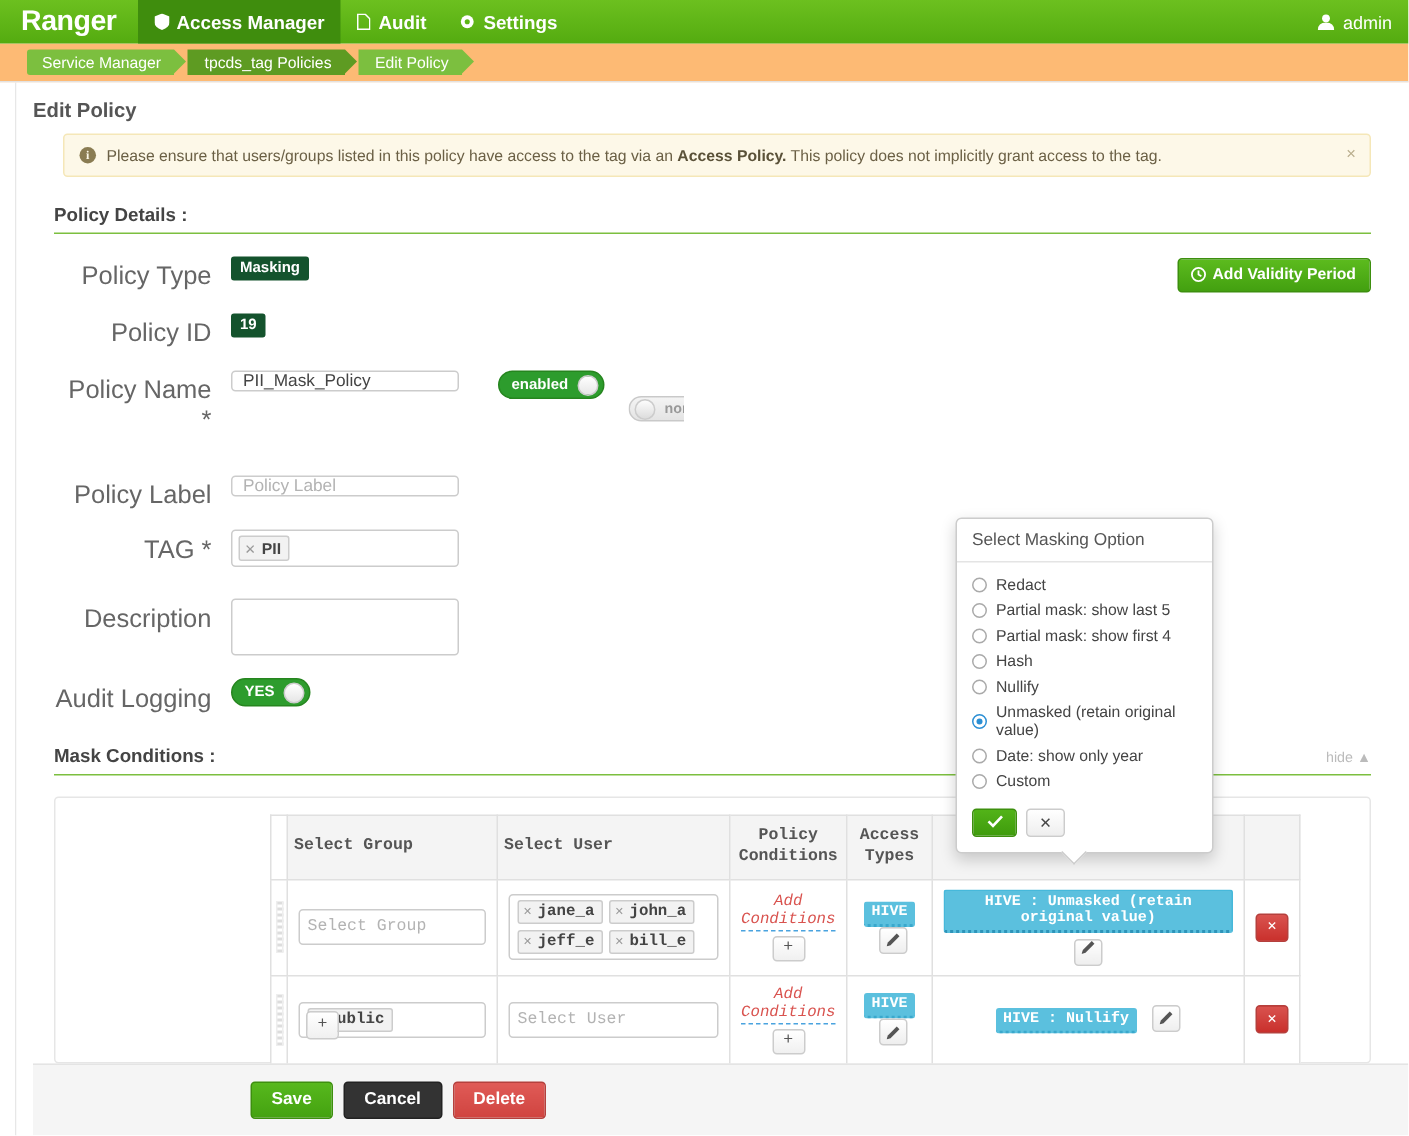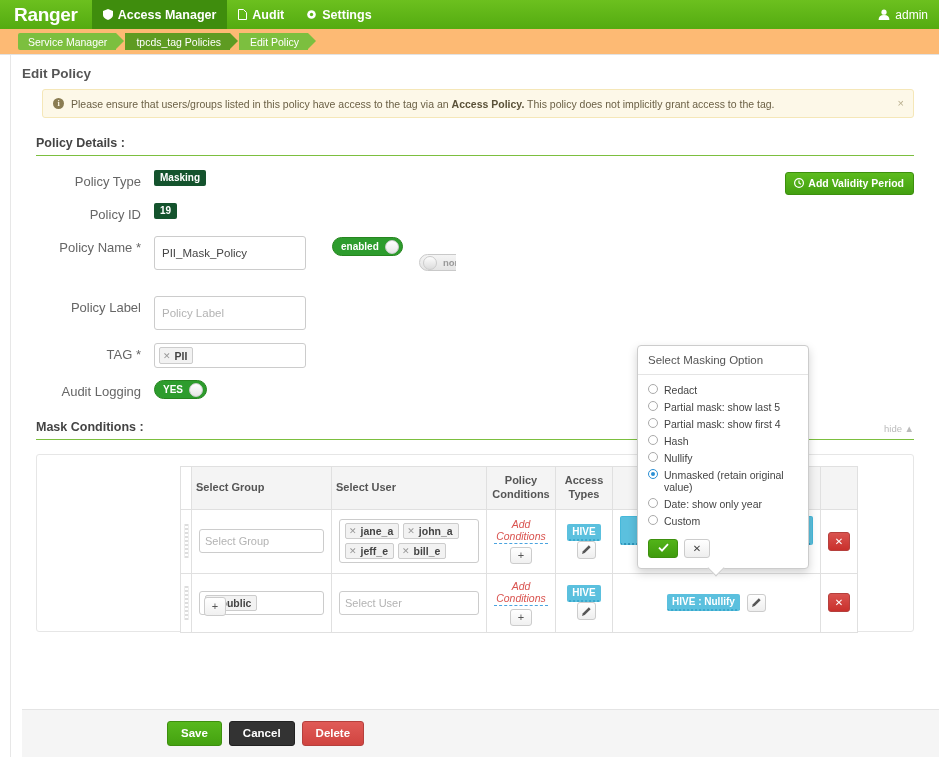--- a/index.html
+++ b/index.html
@@ -86,30 +86,30 @@
     font-size:12.5px; font-weight:bold; color:#444;
     display:flex; align-items:flex-end; justify-content:space-between;
   }
   .hidelink { font-size:9.5px; color:#bbb; font-weight:normal; cursor:pointer; }
 
   
   .form { margin:0 25px; position:relative; }
   .frow { display:flex; align-items:flex-start; margin-top:14px; }
   .flabel {
     width:118px; text-align:right; padding-right:13px;
-    font-size:13px; color:#666; padding-top:4px; flex:none;
+    font-size:17px; color:#666; padding-top:4px; flex:none;
   }
   .fctrl { flex:1; position:relative; }
   .badge-green {
     display:inline-block; background:#14532d; color:#fff;
     font-size:10px; font-weight:bold; border-radius:2px;
     padding:2px 6px 3px 6px;
   }
   .inp {
-    width:152px; height:34px; border:1px solid #ccc; border-radius:3px;
+    width:152px; height:14px; border:1px solid #ccc; border-radius:3px;
     background:#fff; font-size:11.5px; color:#444;
     padding:0 7px; font-family:"Liberation Sans", sans-serif;
   }
   .inp::placeholder { color:#b3b3b3; }
   .inp.big { width:152px; }
   textarea.inp { height:38px; padding:4px 7px; resize:none; width:152px; }
 
   .tagbox {
     width:152px; min-height:25px; border:1px solid #ccc; border-radius:3px;
     background:#fff; padding:3px 4px; display:flex; flex-wrap:wrap; gap:3px;
@@ -145,21 +145,21 @@
     position:absolute; right:0; top:2px;
     background:#4caf16; background:linear-gradient(#5cbb1e,#43a010);
     border:1px solid #3d8f0e; color:#fff; font-size:10.5px; font-weight:bold;
     border-radius:3px; padding:4px 9px 5px 8px;
     display:inline-flex; align-items:center; gap:4px; cursor:pointer;
   }
 
   
   .condpanel {
     margin:14px 25px 0 25px; border:1px solid #e6e6e6; border-radius:3px;
-    background:#fff; height:178px; position:relative;
+    background:#fff; height:178px; position:relative;font-family:Liberation Mono, monospace;
   }
   .condtable {
     position:absolute; left:143px; top:11px;
     border-collapse:collapse; font-size:11px;
     background:#fff;
   }
   .condtable th {
     background:#f4f4f4; border:1px solid #e0e0e0;
     font-size:11px; font-weight:bold; color:#555;
     padding:7px 4px; text-align:center; line-height:1.25;
@@ -230,21 +230,21 @@
   .popup {
     position:absolute; left:637px; top:345px; width:172px;
     background:#fff; border:1px solid #ccc; border-radius:4px;
     box-shadow:0 4px 10px rgba(0,0,0,.18); z-index:50;
   }
   .popup-title {
     font-size:11.5px; color:#555; padding:8px 10px;
     border-bottom:1px solid #e4e4e4;
   }
   .popup-body { padding:6px 10px 6px 10px; }
-  .opt { display:flex; gap:6px; padding:2.5px 0;
+  .opt { display:flex; align-items:center; gap:6px; padding:2.5px 0;
     font-size:10.5px; color:#444; cursor:pointer; }
   .radio {
     width:10px; height:10px; border-radius:50%;
     border:1px solid #aaa; background:#fff; flex:none; position:relative;
   }
   .radio.on { border-color:#2b8fd4; }
   .radio.on::after {
     content:""; position:absolute; inset:2px; border-radius:50%;
     background:#2b8fd4;
   }
@@ -429,20 +429,26 @@
       <div class="fctrl">
         <div class="tagbox">
           <span class="pill">
             <span class="px">✕</span>
             <span>PII</span>
           </span>
         </div>
       </div>
     </div>
 
+    <div class="frow" style="margin-top:21px;">
+      <div class="flabel">Description</div>
+      <div class="fctrl">
+        <textarea class="inp" style=""></textarea>
+      </div>
+    </div>
 
     <div class="frow" style="margin-top:12px;">
       <div class="flabel">Audit Logging</div>
       <div class="fctrl">
         <span class="toggle">
           <span>YES</span>
           <span class="knob"></span>
         </span>
       </div>
     </div>

